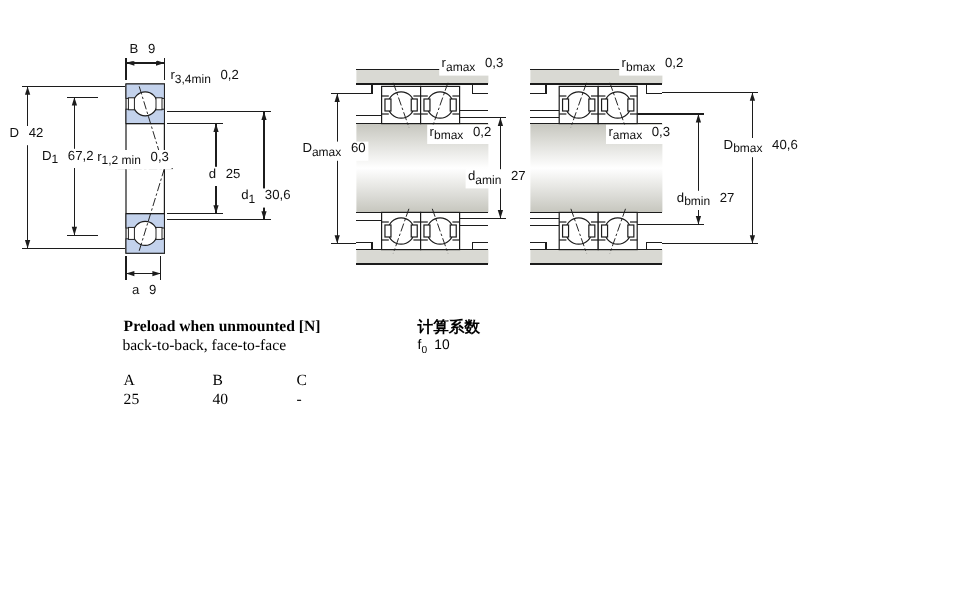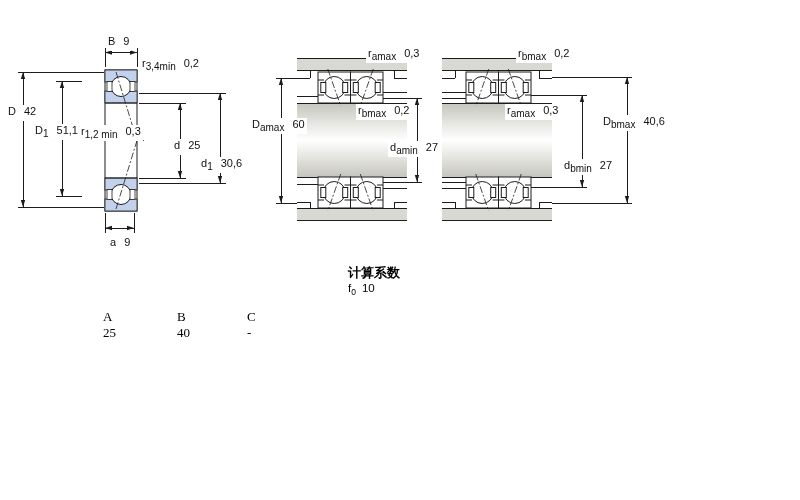--- a/index.html
+++ b/index.html
@@ -197,36 +197,38 @@
           <polygon points="582,172 579.8,165 584.2,165"></polygon>
         <polygon points="627,62 624.8,69 629.2,69"></polygon>
           <polygon points="627,188 624.8,181 629.2,181"></polygon>
       </g>
     </g>
   </svg>
 
   <span class="dim" style="left:106px;top:20px"><span>B</span><sub></sub><span class="v">9</span></span>
   <span class="dim" style="left:140px;top:42px"><span>r</span><sub>3,4min</sub><span class="v">0,2</span></span>
   <span class="dim" style="left:6px;top:90px"><span>D</span><sub></sub><span class="v">42</span></span>
-  <span class="dim" style="left:33px;top:109px"><span>D</span><sub>1</sub><span class="v">51,1</span></span>
+  <span class="dim" style="left:33px;top:109px"><span>D</span><sub>1</sub><span class="v">67,2</span></span>
   <span class="dim" style="left:79px;top:110px"><span>r</span><sub>1,2 min</sub><span class="v">0,3</span></span>
   <span class="dim" style="left:172px;top:124px"><span>d</span><sub></sub><span class="v">25</span></span>
   <span class="dim" style="left:199px;top:142px"><span>d</span><sub>1</sub><span class="v">30,6</span></span>
   <span class="dim" style="left:108px;top:221px"><span>a</span><sub></sub><span class="v">9</span></span>
 
   <span class="dim" style="left:366px;top:32px"><span>r</span><sub>amax</sub><span class="v">0,3</span></span>
   <span class="dim" style="left:250px;top:103px"><span>D</span><sub>amax</sub><span class="v">60</span></span>
   <span class="dim" style="left:356px;top:89px"><span>r</span><sub>bmax</sub><span class="v">0,2</span></span>
   <span class="dim" style="left:388px;top:126px"><span>d</span><sub>amin</sub><span class="v">27</span></span>
 
   <span class="dim" style="left:516px;top:32px"><span>r</span><sub>bmax</sub><span class="v">0,2</span></span>
   <span class="dim" style="left:505px;top:89px"><span>r</span><sub>amax</sub><span class="v">0,3</span></span>
   <span class="dim" style="left:601px;top:100px"><span>D</span><sub>bmax</sub><span class="v">40,6</span></span>
   <span class="dim" style="left:562px;top:144px"><span>d</span><sub>bmin</sub><span class="v">27</span></span>
 
+  <span class="txt serif bold" style="left:103px;top:249px">Preload when unmounted [N]</span>
+  <span class="txt serif" style="left:102px;top:265px">back-to-back, face-to-face</span>
 
   <span class="txt serif" style="left:103px;top:294px">A</span>
   <span class="txt serif" style="left:177px;top:294px">B</span>
   <span class="txt serif" style="left:247px;top:294px">C</span>
   <span class="txt serif" style="left:103px;top:310px">25</span>
   <span class="txt serif" style="left:177px;top:310px">40</span>
   <span class="txt serif" style="left:247px;top:310px">-</span>
 
   <span class="txt bold" style="left:348px;top:249px;font-size:13px">计算系数</span>
   <span class="txt sans-small" style="left:348px;top:267px"><span>f</span><sub>0</sub><span class="v">10</span></span>

